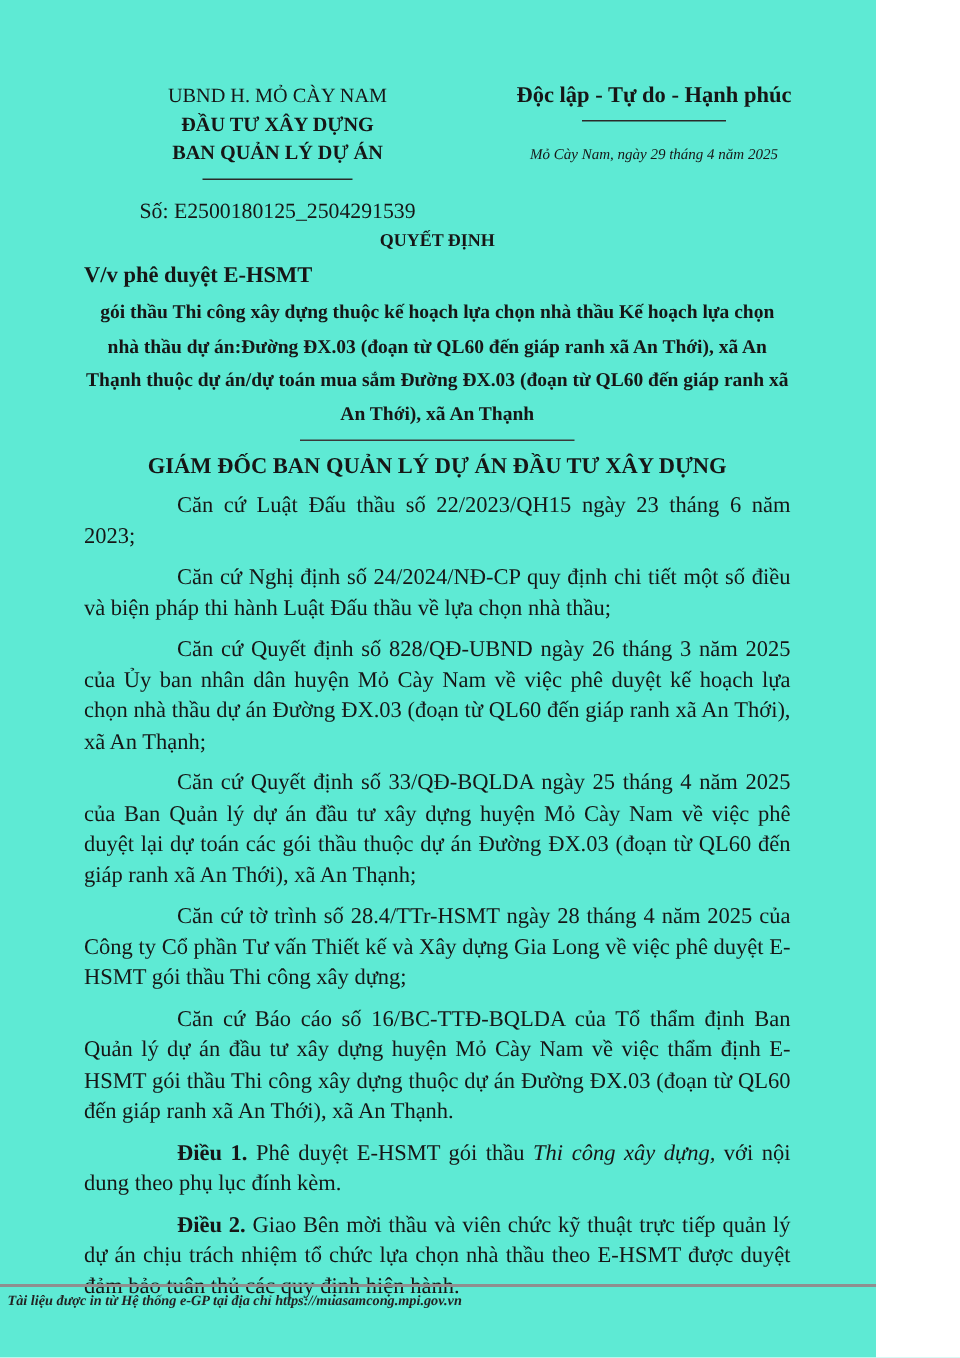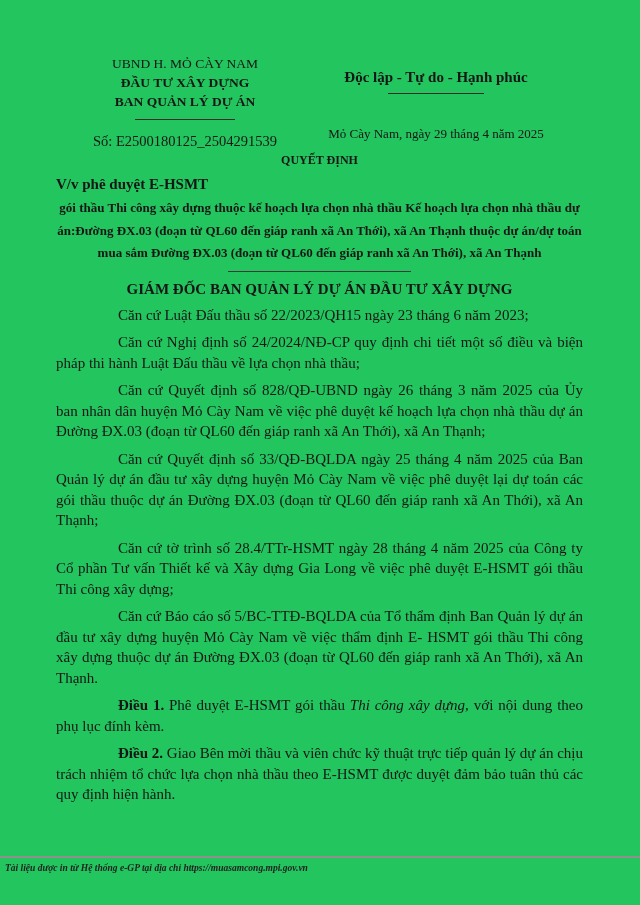--- a/index.html
+++ b/index.html
@@ -2,23 +2,23 @@
 <html><head>
 <meta charset="utf-8">
 <style>
   html, body {
     margin: 0;
     padding: 0;
     background: #ffffff;
   }
   .page {
     position: relative;
-    width: 640px;
+    width: 584px;
     height: 905px;
-    background: #22c55e;
+    background: #5eead4;
     overflow: hidden;
     font-family: "Liberation Serif", "DejaVu Serif", serif;
     color: #161616;
     -webkit-font-smoothing: antialiased;
   }
 
   
   .header-left {
     position: absolute;
     top: 54px;
@@ -49,30 +49,31 @@
   }
   .country-line {
     font-weight: bold;
     font-size: 13.8px;
     line-height: 20px;
   }
   .motto-line {
     font-weight: bold;
     font-size: 15px;
     line-height: 21px;
-    margin-top: 13px;
+    margin-top: 0;
   }
   .hr-rule {
     width: 96px;
     border-top: 1.2px solid #2a2a2a;
     margin: 5px auto 0;
   }
   .dateline {
-    margin-top: 30px;
-    font-size: 13px;
+    margin-top: 13px;
+    font-style: italic;
+    font-size: 10px;
     line-height: 19px;
   }
 
   
   .content {
     position: absolute;
     top: 150px;
     left: 56px;
     right: 57px;
   }
@@ -172,21 +173,21 @@
     <div class="subject">gói thầu Thi công xây dựng thuộc kế hoạch lựa chọn nhà thầu Kế hoạch lựa chọn nhà thầu dự án:Đường ĐX.03 (đoạn từ QL60 đến giáp ranh xã An Thới), xã An Thạnh  thuộc dự án/dự toán mua sắm Đường ĐX.03 (đoạn từ QL60 đến giáp ranh xã An Thới), xã An Thạnh</div>
     <div class="title-rule"></div>
 
     <div class="issuer-heading">GIÁM ĐỐC BAN QUẢN LÝ DỰ ÁN ĐẦU TƯ XÂY DỰNG</div>
 
     <p class="body-para first">Căn cứ Luật Đấu thầu số 22/2023/QH15 ngày 23 tháng 6 năm 2023;</p>
     <p class="body-para">Căn cứ Nghị định số 24/2024/NĐ-CP quy định chi tiết một số điều và biện pháp thi hành Luật Đấu thầu về lựa chọn nhà thầu;</p>
     <p class="body-para">Căn cứ Quyết định số 828/QĐ-UBND ngày 26 tháng 3 năm 2025 của Ủy ban nhân dân huyện Mỏ Cày Nam về việc phê duyệt kế hoạch lựa chọn nhà thầu dự án Đường ĐX.03 (đoạn từ QL60 đến giáp ranh xã An Thới), xã An Thạnh;</p>
     <p class="body-para">Căn cứ Quyết định số 33/QĐ-BQLDA ngày 25 tháng 4 năm 2025 của Ban Quản lý dự án đầu tư xây dựng huyện Mỏ Cày Nam về việc phê duyệt lại dự toán các gói thầu thuộc dự án Đường ĐX.03 (đoạn từ QL60 đến giáp ranh xã An Thới), xã An Thạnh;</p>
     <p class="body-para">Căn cứ tờ trình số 28.4/TTr-HSMT ngày 28 tháng 4 năm 2025 của Công ty Cổ phần Tư vấn Thiết kế và Xây dựng Gia Long về việc phê duyệt E-HSMT gói thầu Thi công xây dựng;</p>
-    <p class="body-para">Căn cứ Báo cáo số 5/BC-TTĐ-BQLDA của Tổ thẩm định Ban Quản lý dự án đầu tư xây dựng huyện Mỏ Cày Nam về việc thẩm định E- HSMT gói thầu Thi công xây dựng thuộc dự án Đường ĐX.03 (đoạn từ QL60 đến giáp ranh xã An Thới), xã An Thạnh.</p>
+    <p class="body-para">Căn cứ Báo cáo số 16/BC-TTĐ-BQLDA của Tổ thẩm định Ban Quản lý dự án đầu tư xây dựng huyện Mỏ Cày Nam về việc thẩm định E- HSMT gói thầu Thi công xây dựng thuộc dự án Đường ĐX.03 (đoạn từ QL60 đến giáp ranh xã An Thới), xã An Thạnh.</p>
 
 
     <p class="body-para"><span class="article-lead">Điều 1.</span><span> Phê duyệt E-HSMT gói thầu </span><span class="italic-seg">Thi công xây dựng,</span><span> với nội dung theo phụ lục đính kèm.</span></p>
 
     <p class="body-para"><span class="article-lead">Điều 2.</span><span> Giao Bên mời thầu và viên chức kỹ thuật trực tiếp quản lý dự án chịu trách nhiệm tổ chức lựa chọn nhà thầu theo E-HSMT được duyệt đảm bảo tuân thủ các quy định hiện hành.</span></p>
   </main>
 
   <div class="footer-rule"></div>
   <div class="footer-note">Tài liệu được in từ Hệ thống e-GP tại địa chỉ https://muasamcong.mpi.gov.vn</div>
 

